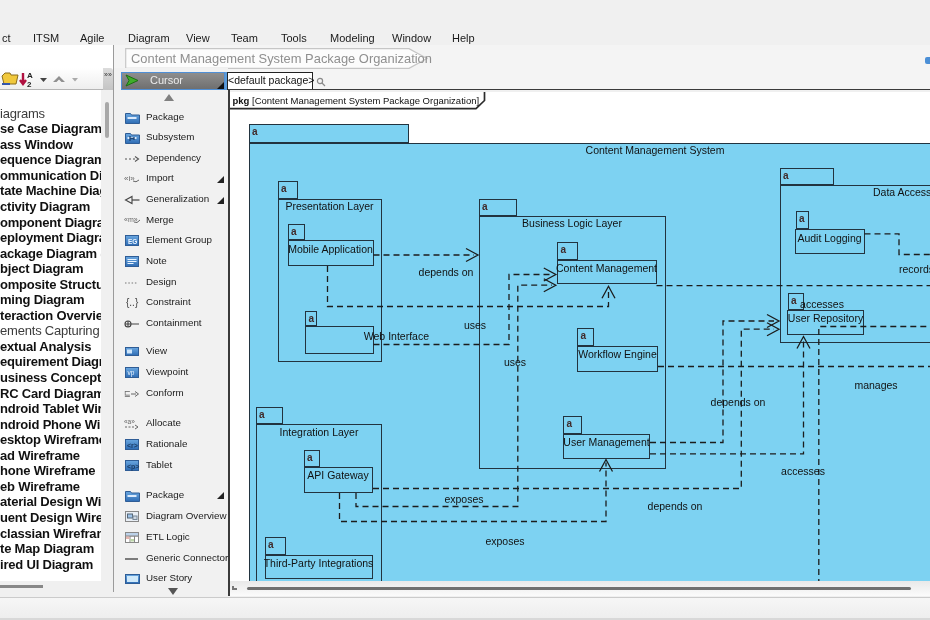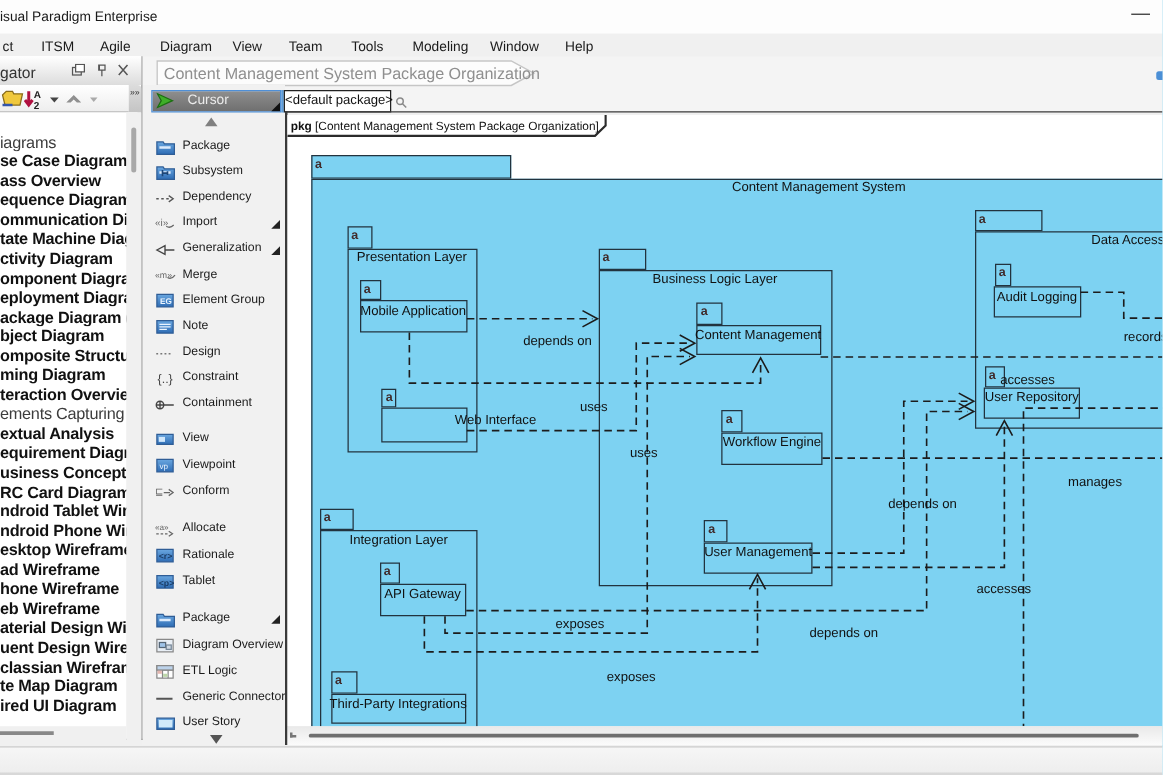--- a/index.html
+++ b/index.html
@@ -60,24 +60,20 @@
 #cscroll { position:absolute; left:230px; top:581px; width:700px; height:15px; background:linear-gradient(#e9e9e9,#fbfbfb); }
 #cscroll .th { position:absolute; left:17px; top:6px; width:664px; height:2.6px; background:#6f6f6f; border-radius:2px; }
 #status { position:absolute; left:0; top:596.5px; width:930px; height:23.5px; background:linear-gradient(#f6f6f6,#ededed); border-top:1px solid #cbcbcb; }
 #status .bb { position:absolute; left:0; top:20.5px; width:930px; height:3px; background:#d8d8d8; }
 #bluedot { position:absolute; left:925px; top:57px; width:7px; height:7px; background:#4b8fd6; border-radius:2px; }
 </style></head>
 <body>
 <div id="app">
 
 <div id="midrow"></div>
-<div id="titlebar">
-      <span>isual Paradigm Enterprise</span>
-      <div id="mini">—</div>
-    </div>
 <div id="menubar">
       <span style="position:absolute;left:2px;top:4.5px">ct</span>
 <span style="position:absolute;left:33px;top:4.5px">ITSM</span>
 <span style="position:absolute;left:80px;top:4.5px">Agile</span>
 <span style="position:absolute;left:128px;top:4.5px">Diagram</span>
 <span style="position:absolute;left:186px;top:4.5px">View</span>
 <span style="position:absolute;left:231px;top:4.5px">Team</span>
 <span style="position:absolute;left:281px;top:4.5px">Tools</span>
 <span style="position:absolute;left:330px;top:4.5px">Modeling</span>
 <span style="position:absolute;left:392px;top:4.5px">Window</span>
@@ -219,48 +215,39 @@
       </svg>
 <div class="tbl" style="left:146px;top:572.0px">User Story</div>
 <div class="tsep" style="top:339.5px"></div>
 <div class="tsep" style="top:408.8px"></div>
 <div class="tsep" style="top:480.8px"></div>
 <div id="upar"></div>
       <div id="dnar"></div>
 </div>
 
 <div id="nav">
- <div id="navhead">
-        <span style="position:absolute;left:0;top:6px">gator</span>
-  <svg style="position:absolute;left:57px;top:6px" width="50" height="12" viewBox="0 0 50 12">
-   <rect x="1" y="3" width="7" height="6" fill="none" stroke="#555" stroke-width="1"></rect>
-   <rect x="3.5" y="0.5" width="7" height="6" fill="#fff" stroke="#555" stroke-width="1"></rect>
-   <path d="M22 1 h5 v4 h-5 z M24.5 5 v5 M22.5 1 v4" fill="none" stroke="#555" stroke-width="1"></path>
-   <path d="M38 1 L45 9 M45 1 L38 9" stroke="#555" stroke-width="1.2"></path>
-  </svg>
- </div>
  <div id="navtool">
   <svg style="position:absolute;left:1px;top:2px" width="100" height="19" viewBox="0 0 100 19">
    <path d="M1 6 l3 -3 h5 l1 2 h7 l-2 9 h-12 z" fill="#f0c83c" stroke="#8a6d1a"></path>
    <path d="M1 14 h8" stroke="#3355aa" stroke-width="2"></path>
    <path d="M22 3 v10 M19 10 l3 4 l3 -4" fill="none" stroke="#b01040" stroke-width="2.4"></path>
    <text x="26" y="8" font-size="8" font-weight="bold" fill="#222">A</text>
    <text x="26" y="17" font-size="8" font-weight="bold" fill="#222">2</text>
    <path d="M39 8 l3.5 4 l3.5 -4 z" fill="#444"></path>
    <path d="M52 12 l6 -6 l6 6 l-3.5 0 l-2.5 -2.5 l-2.5 2.5 z" fill="#909090"></path>
    <path d="M71 8 l3 3.5 l3 -3.5 z" fill="#aaa"></path>
   </svg>
  </div>
  <div id="navmore">
         <span style="position:absolute;left:1px;top:3px">»»</span>
       </div>
  <div id="tree">
 <div class="tn" style="top:15.6px">iagrams</div>
 <div class="tb" style="top:31.1px">se Case Diagram</div>
-<div class="tb" style="top:46.7px">ass Overview</div>
+<div class="tb" style="top:46.7px">ass Window</div>
 <div class="tb" style="top:62.3px">equence Diagram</div>
 <div class="tb" style="top:77.8px">ommunication Diagra</div>
 <div class="tb" style="top:93.3px">tate Machine Diagram</div>
 <div class="tb" style="top:108.9px">ctivity Diagram</div>
 <div class="tb" style="top:124.5px">omponent Diagram</div>
 <div class="tb" style="top:140.0px">eployment Diagram</div>
 <div class="tb" style="top:155.6px">ackage Diagram (1)</div>
 <div class="tb" style="top:171.1px">bject Diagram</div>
 <div class="tb" style="top:186.7px">omposite Structure D</div>
 <div class="tb" style="top:202.2px">ming Diagram</div>

